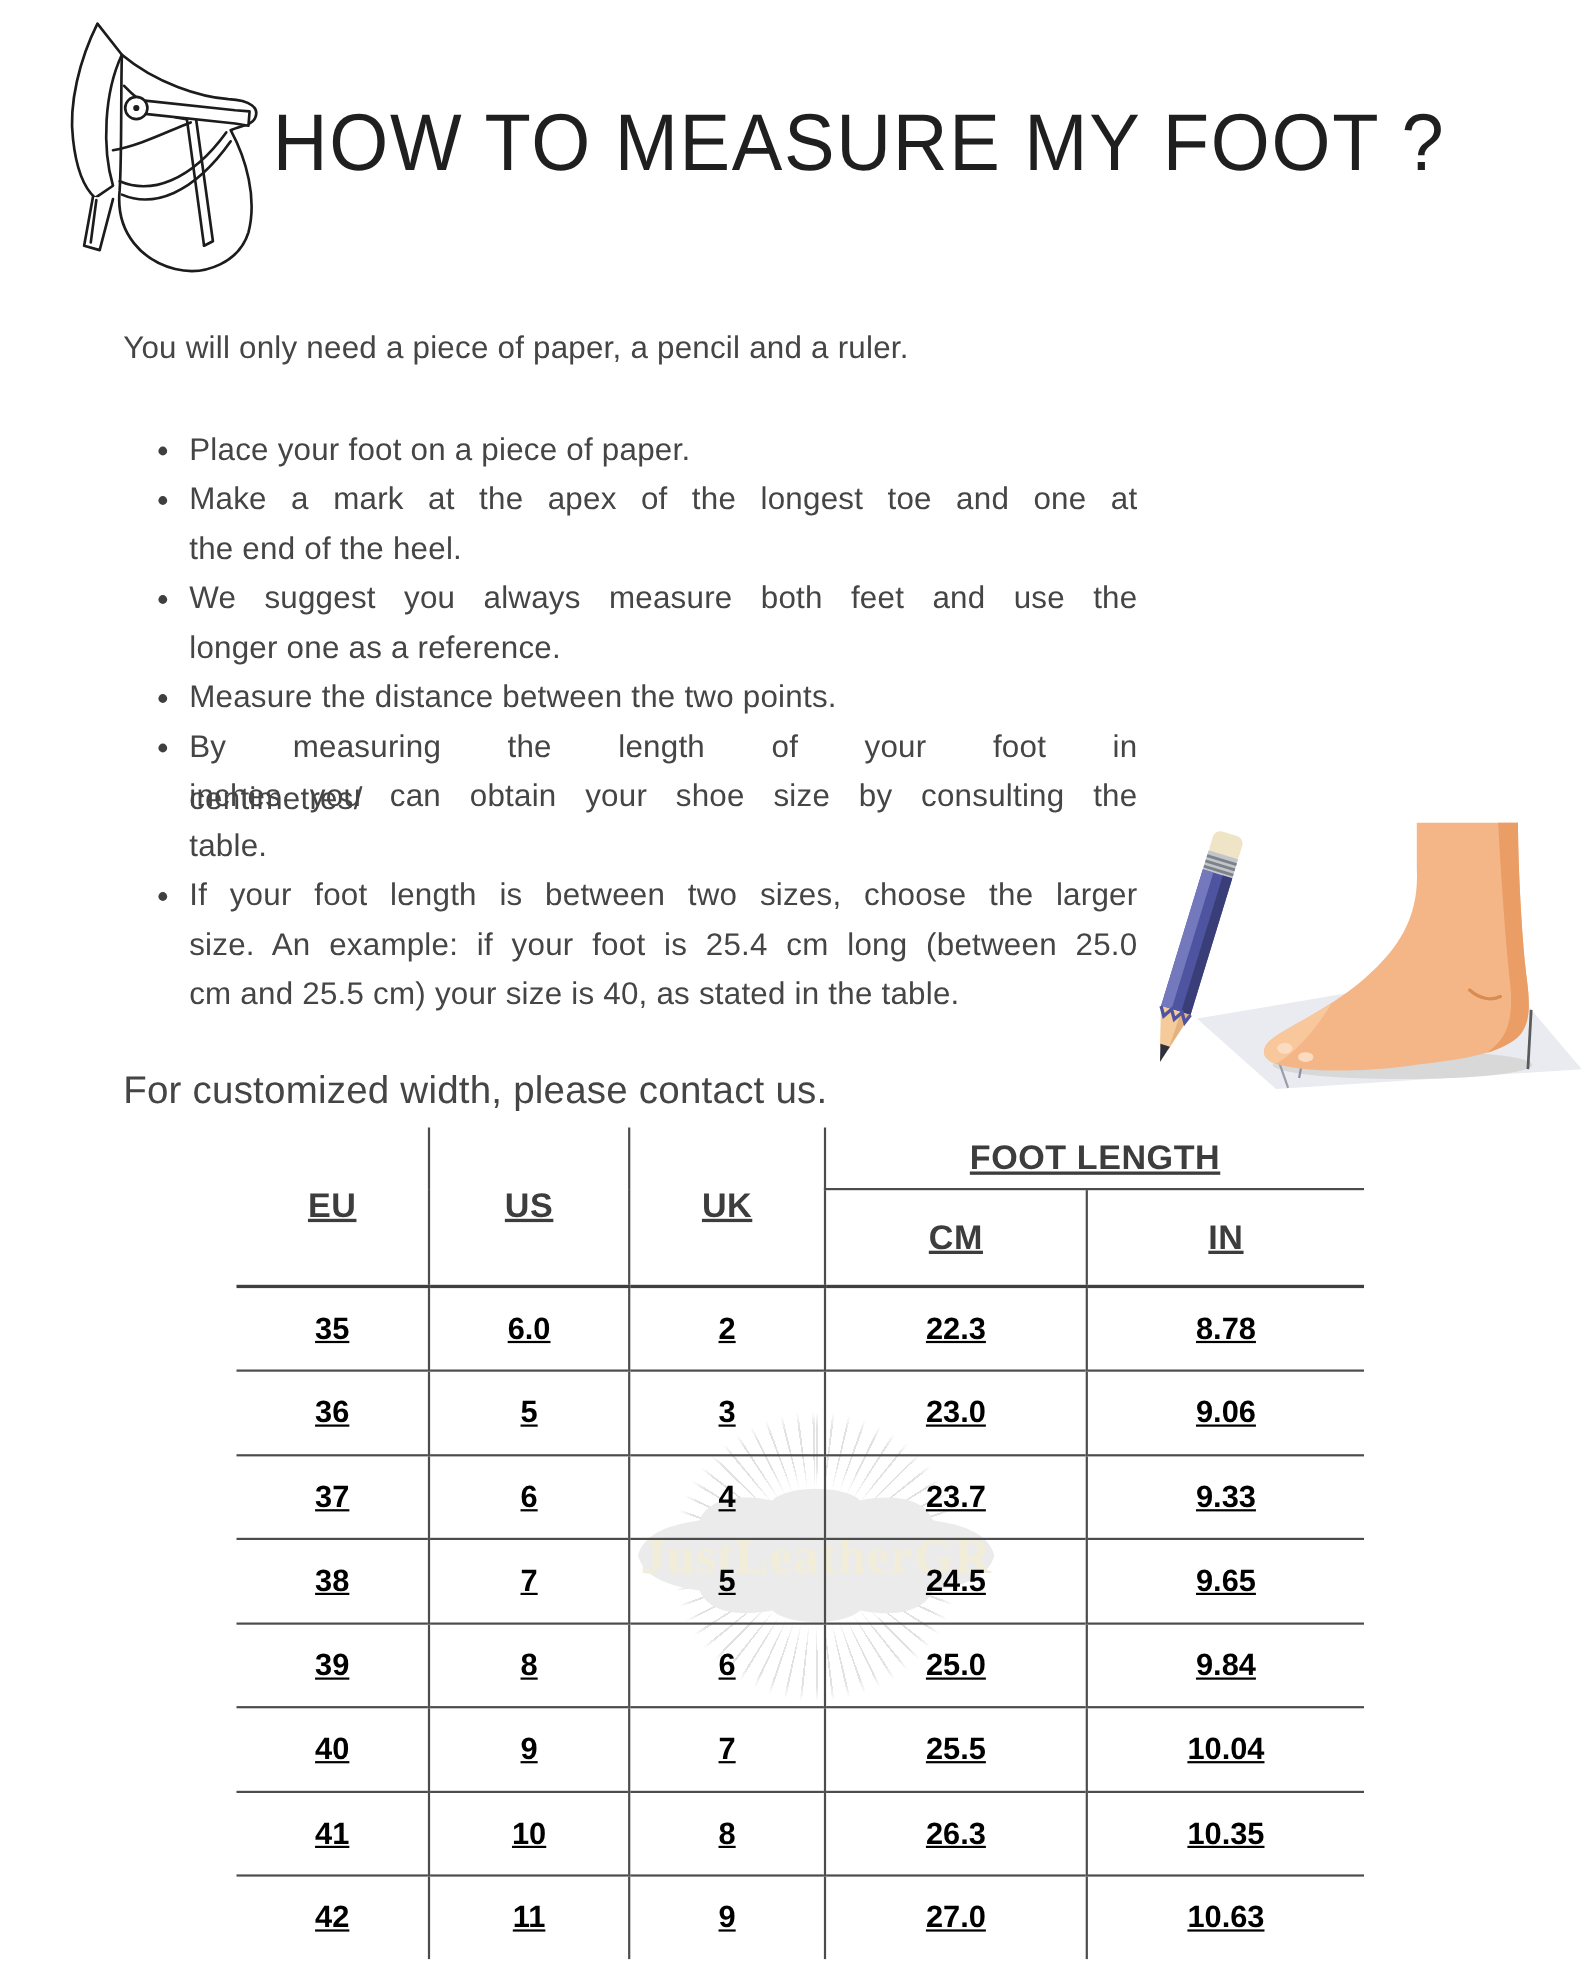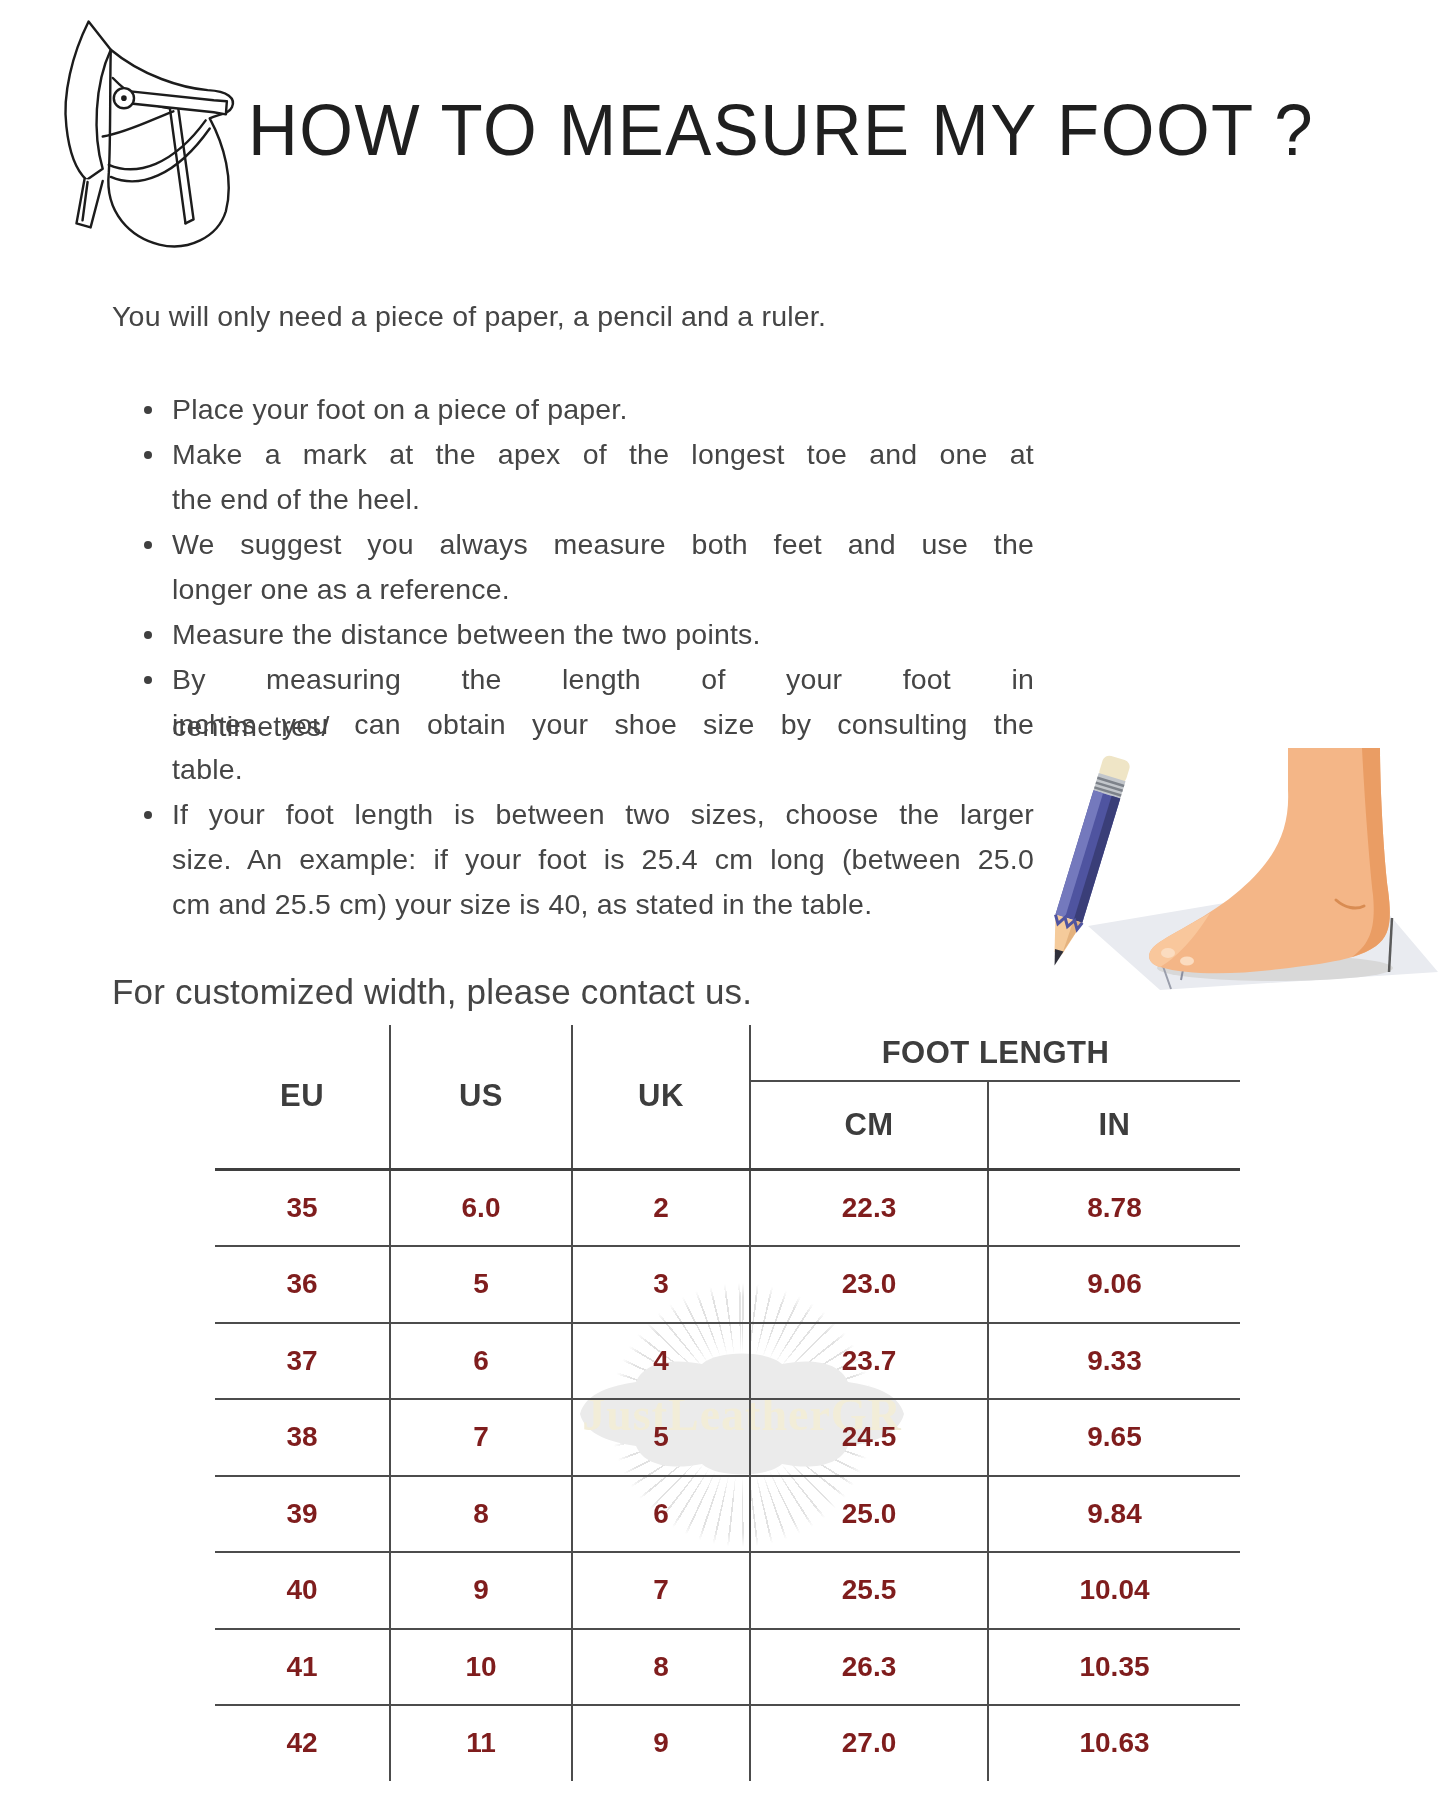--- a/index.html
+++ b/index.html
@@ -31,30 +31,30 @@
   .watermark{position:absolute;left:552px;top:1262px;width:380px;height:310px;z-index:1;}
   .rays{position:absolute;left:40px;top:3px;width:300px;height:300px;border-radius:50%;
         background:repeating-conic-gradient(#e2e2e2 0deg .9deg, rgba(255,255,255,0) .9deg 6.4deg);
         -webkit-mask-image:radial-gradient(circle, rgba(0,0,0,0) 0 62px, #000 85px 118px, rgba(0,0,0,0) 132px);
         mask-image:radial-gradient(circle, rgba(0,0,0,0) 0 62px, #000 85px 118px, rgba(0,0,0,0) 132px);}
   .badge-svg{position:absolute;left:0;top:0;}
 
   
   .size-table{position:absolute;left:215px;top:1025px;z-index:2;border-collapse:collapse;
         table-layout:fixed;width:1025px;}
-  .size-table th,.size-table td{padding:0;text-align:center;background:transparent;font-weight:bold;}
+  .size-table th,.size-table td{padding:0;text-align:center;background:transparent;font-weight:bold;text-decoration:underline;}
   .v{border-left:2px solid #4c4c4c;}
   .size-table thead th{color:#3d3d3d;font-size:31px;letter-spacing:.5px;}
   .hrow1{height:56px;}
   .hrow2{height:88px;}
   .th-span{padding-top:8px;}
   .th-sub{padding-top:14px;font-size:29px;}
   .th-fl{border-bottom:2px solid #4c4c4c;}
   .head-bottom{border-bottom:3px solid #3f3f3f;}
-  .size-table tbody td{font-size:28px;color:#7f1d1d;height:74.5px;}
+  .size-table tbody td{font-size:28px;color:#000000;height:74.5px;}
   .size-table tbody tr{border-bottom:2px solid #4c4c4c;}
   .size-table tbody tr:last-child{border-bottom:none;}
 </style>
 </head>
 <body>
 
 <div class="page">
 
   <svg class="shoe-art" viewBox="0 0 212 235" fill="none" stroke="#1c1c1c" stroke-width="2.4" stroke-linejoin="round" stroke-linecap="round">
     <g>

